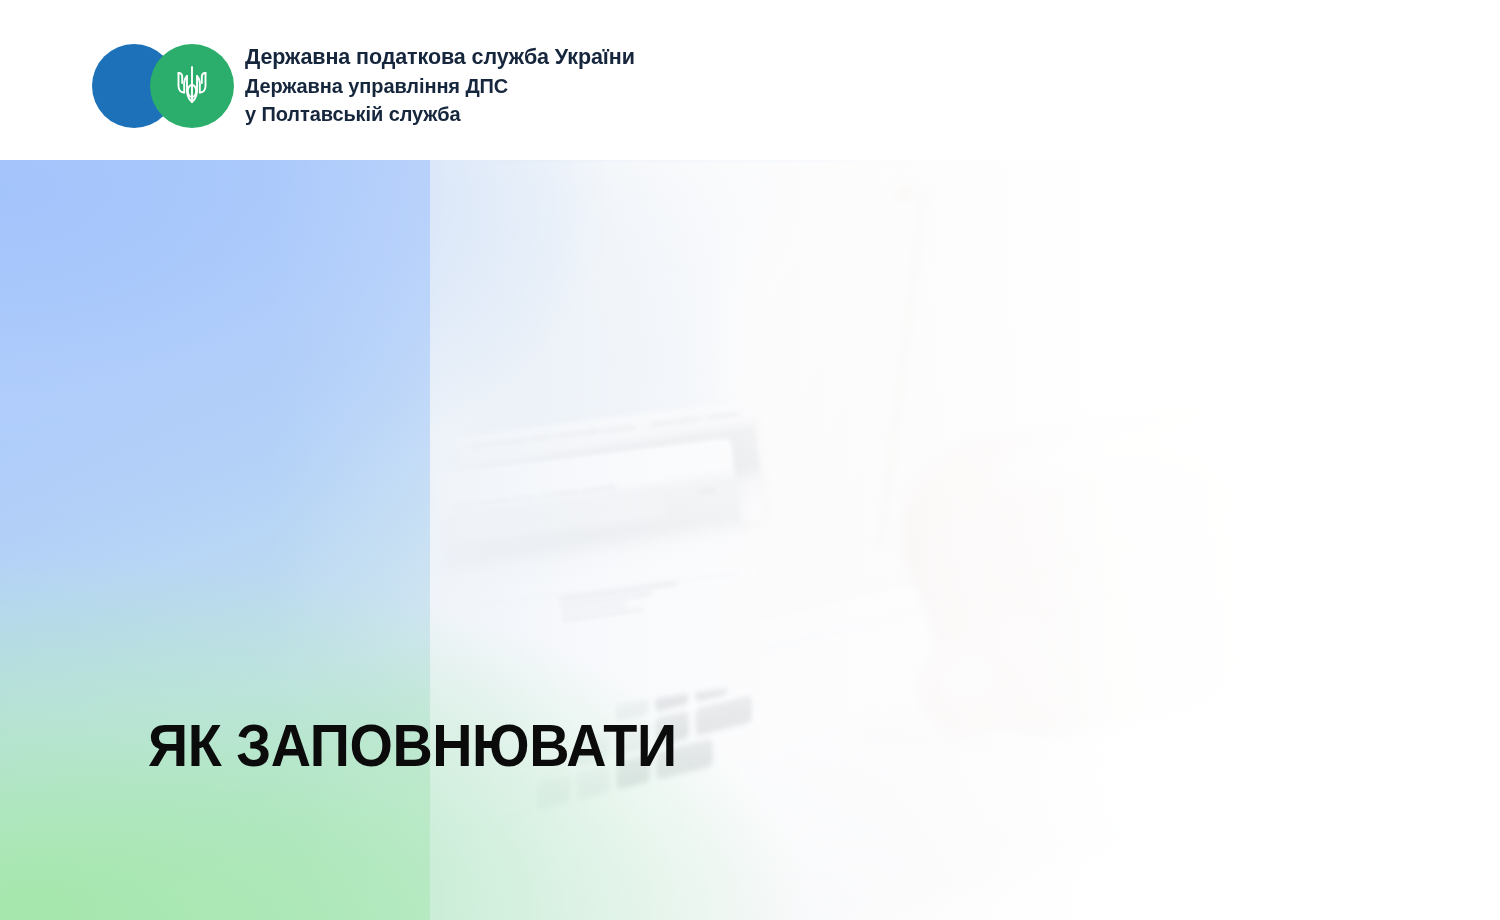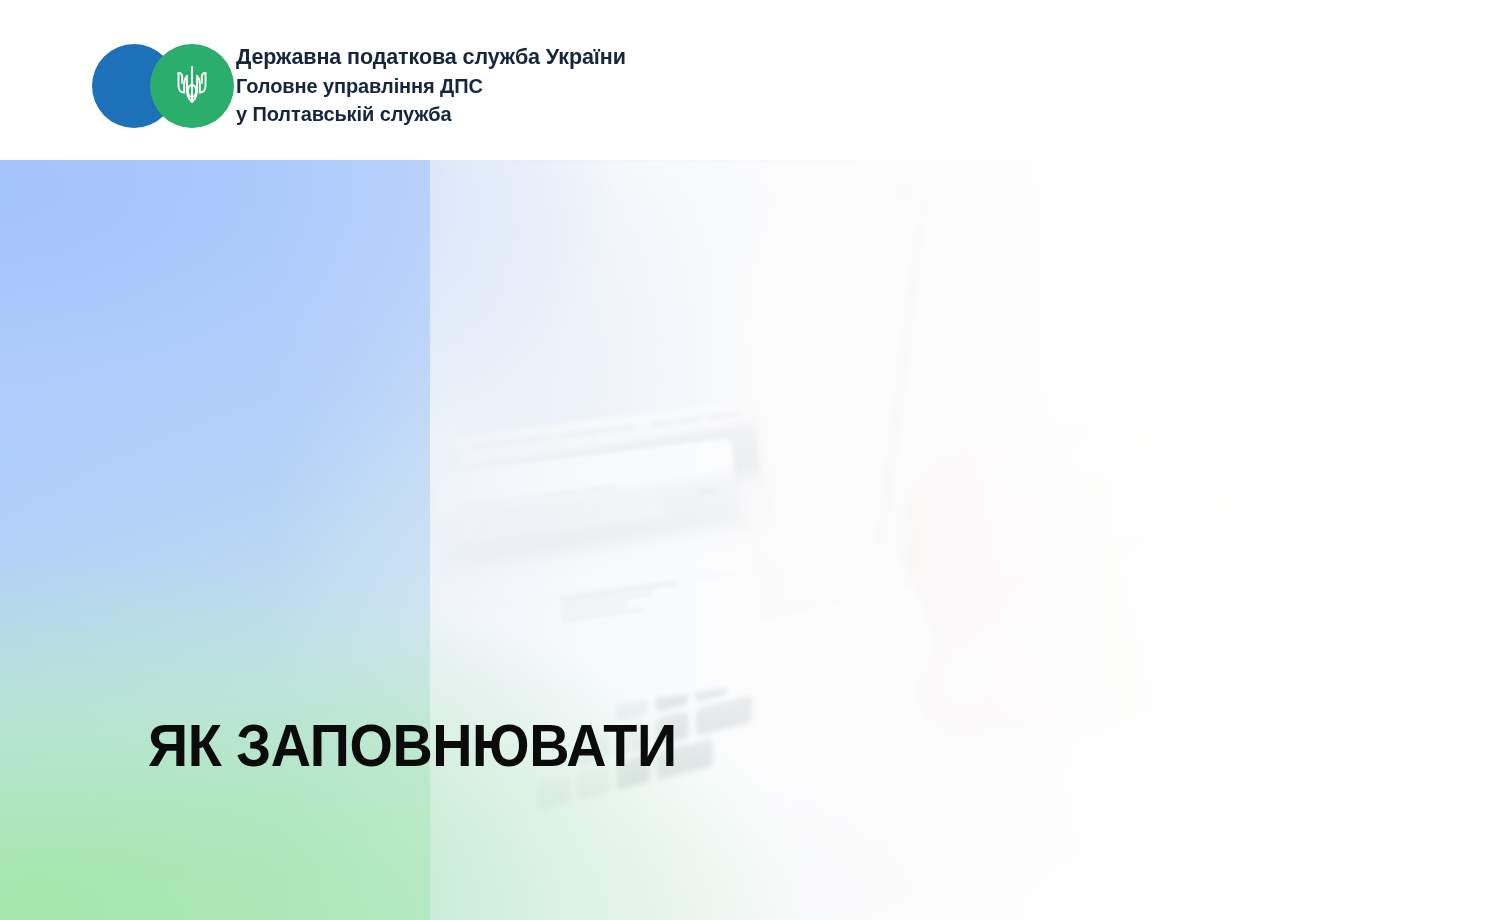--- a/index.html
+++ b/index.html
@@ -64,21 +64,21 @@
   }
   .logo-tryzub {
     position: absolute;
     left: 82px;
     top: 22px;
     width: 36px;
     height: 44px;
   }
 
   .brand-text {
-    margin-left: 12px;
+    margin-left: 21px;
     padding-top: 2px;
   }
   .brand-line-1 {
     font-size: 21.5px;
     font-weight: bold;
     color: #16263c;
     letter-spacing: -0.1px;
     line-height: 1.25;
     white-space: nowrap;
   }
@@ -564,20 +564,20 @@
             <path d="M31.5 9 C 29.4 9, 27.8 10.6, 27.8 12.8 L27.8 19"></path>
             <ellipse cx="18" cy="27" rx="4.2" ry="6"></ellipse>
             <path d="M10.2 21 L10.2 28.5"></path>
             <path d="M25.8 21 L25.8 28.5"></path>
           </g>
         </svg>
       </div>
 
       <div class="brand-text">
         <div class="brand-line-1">Державна податкова служба України</div>
-        <div class="brand-line-2">Головне управління ДПС</div>
+        <div class="brand-line-2">Державна управління ДПС</div>
         <div class="brand-line-3">у Полтавській служба</div>
       </div>
 
     </div>
   </div>
 
 </div>
 
 </body></html>

